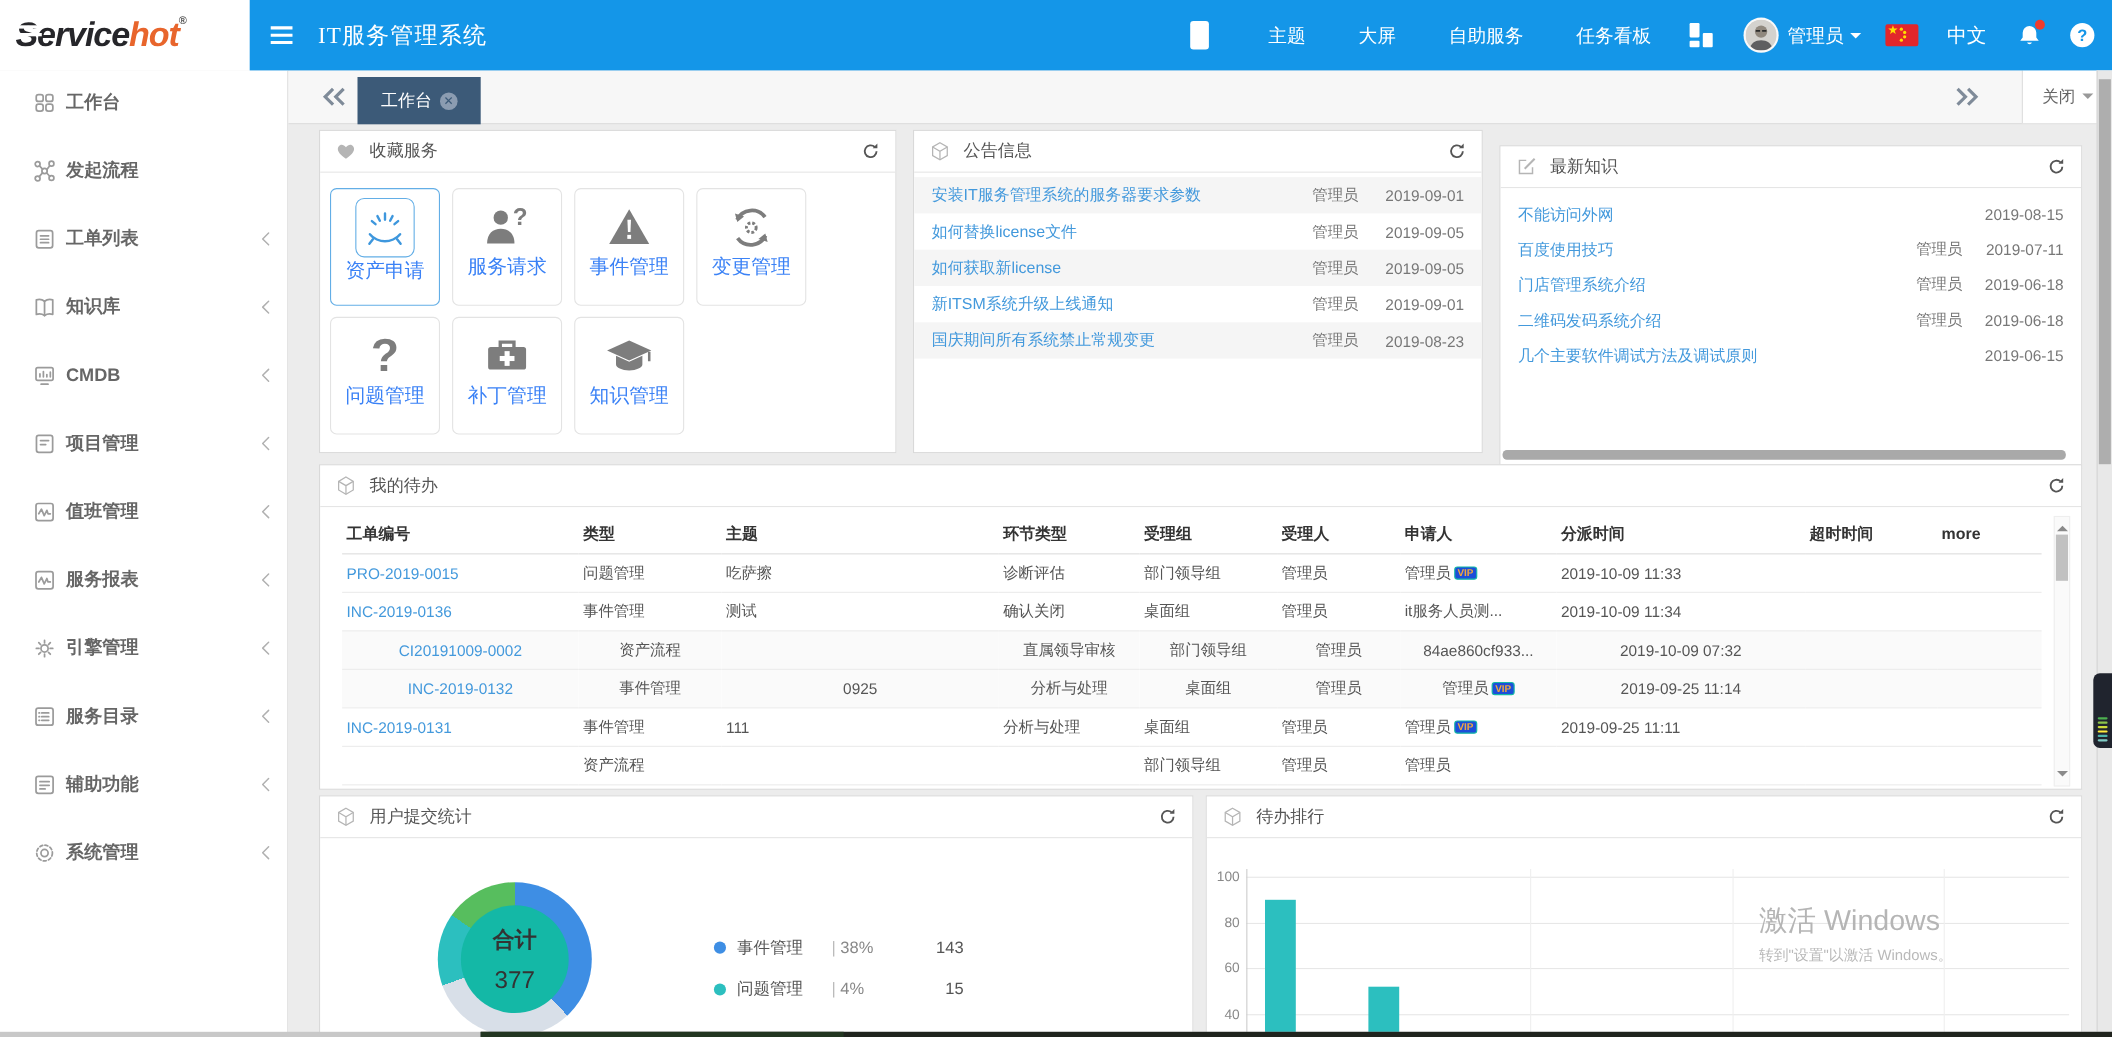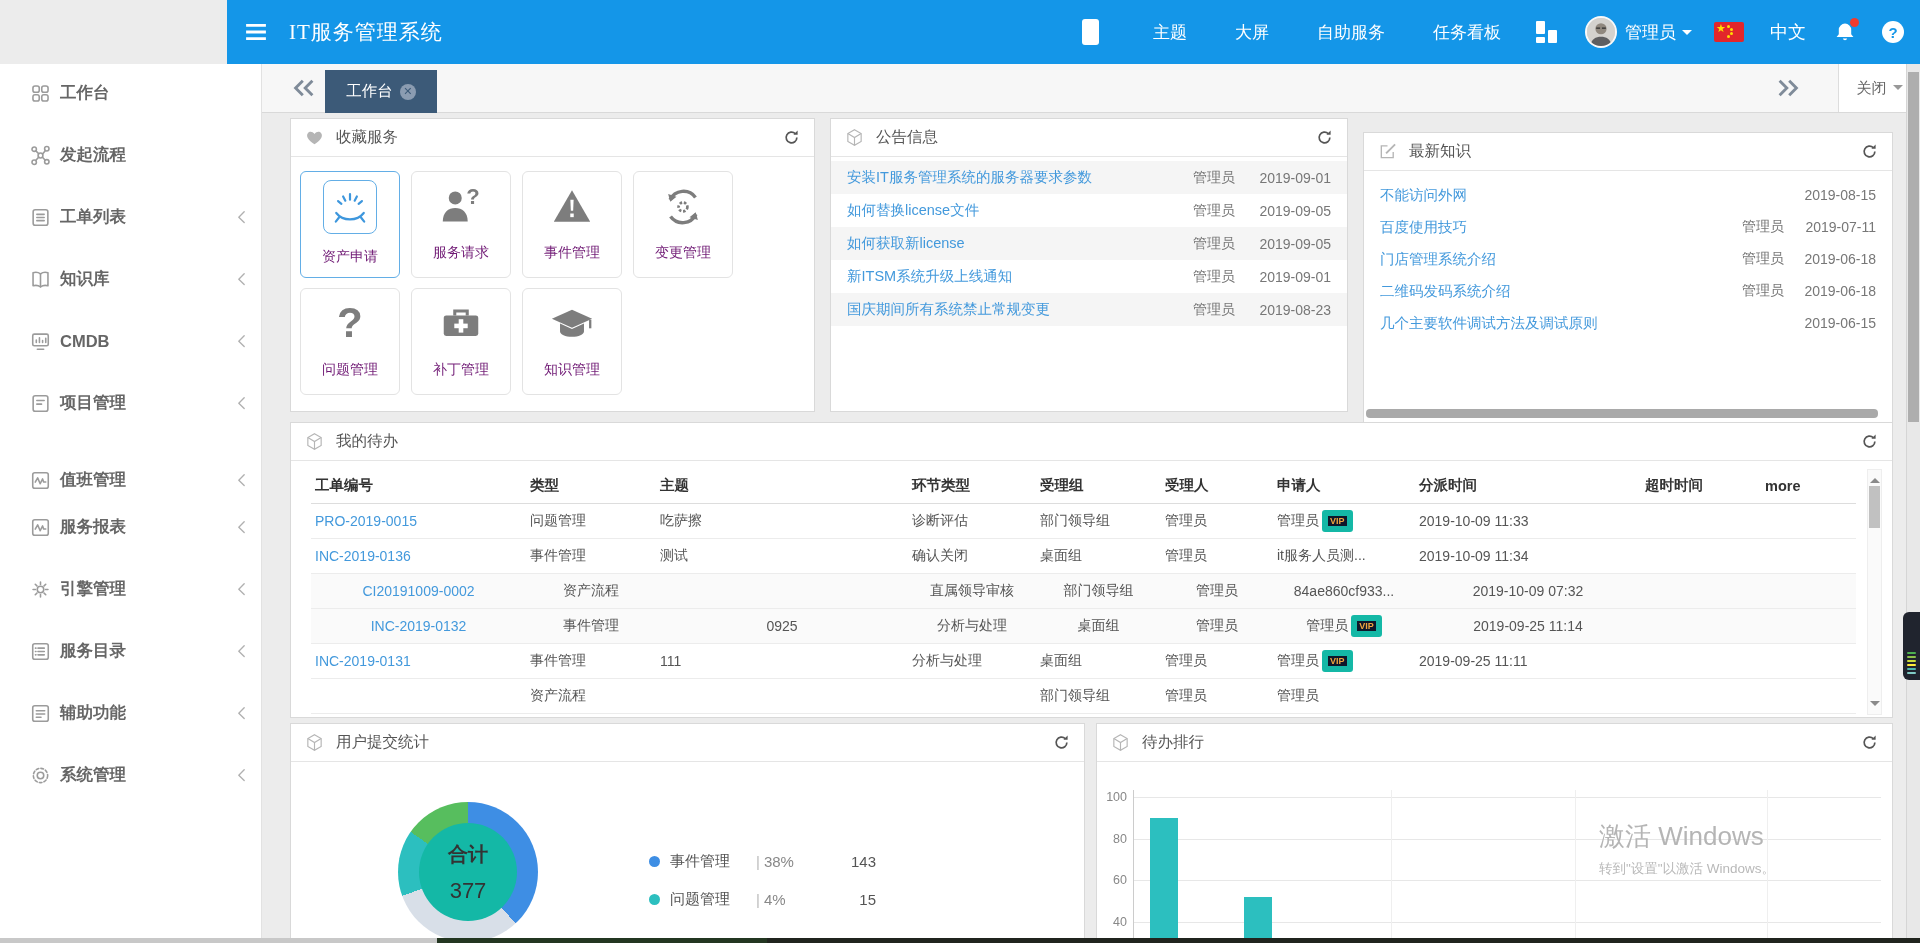--- a/index.html
+++ b/index.html
@@ -59,21 +59,21 @@
   .panel { position:absolute; background:#fff; border:1px solid #d9d9d9; overflow:hidden;}
   .panel-head { height:38px; border-bottom:1px solid #e5e5e5; display:flex; align-items:center; padding:0 14px;}
   .panel-head .picn { width:19px; height:19px; color:#b5b5b5; flex:none;}
   .panel-head .ptitle { margin-left:12px; font-size:15.5px; color:#555;}
   .refresh { margin-left:auto; width:17px; height:17px; color:#555; cursor:pointer;}
 
   
   .tile { position:absolute; width:100px; height:107px; border:1px solid #e3e3e3; border-radius:6px; background:#fff;
     display:flex; flex-direction:column; align-items:center; cursor:pointer;}
   .tile .ticn { width:46px; height:46px; margin-top:12px; color:#7d7d7d;}
-  .tile .tlbl { margin-top:14px; font-size:14px; color:#701a75;}
+  .tile .tlbl { margin-top:0; font-size:18px; color:#3b82f6;}
   .tile.hl { border-color:#63aee6; }
   .tile.hl .ticn { color:#3e97dd; border:1px solid #63aee6; border-radius:8px; padding:4px; width:54px; height:54px; margin-top:8px;}
 
   
   .ann-row { position:absolute; left:0; width:100%; height:33px; display:flex; align-items:center; padding:0 16px;}
   .ann-row.striped { background:#f5f5f5; }
   .ann-title { flex:1; font-size:14.5px; color:#4399dc; white-space:nowrap; overflow:hidden; text-overflow:ellipsis; cursor:pointer;}
   .ann-author { width:64px; font-size:14px; color:#777; text-align:right; flex:none;}
   .ann-date { width:96px; font-size:14px; color:#777; text-align:right; flex:none;}
   .kn-row { position:absolute; left:0; width:100%; height:32px; display:flex; align-items:center; padding:0 16px;}
@@ -82,22 +82,22 @@
   .kn-date { width:92px; font-size:14px; color:#777; text-align:right; flex:none;}
   #kn-hscroll { position:absolute; left:2px; height:9px; background:#a9a9a9; border-radius:4px; cursor:pointer;}
 
   
   #todo-table { position:absolute; left:20px; top:46px; width:1545px; border-collapse:collapse; table-layout:fixed;}
   #todo-table th { text-align:left; font-size:14.5px; color:#333; font-weight:bold; height:34px; border-bottom:1px solid #ddd; padding:0 4px;}
   #todo-table td { height:35px; font-size:14px; color:#555; border-bottom:1px solid #ececec; padding:0 4px; white-space:nowrap; overflow:hidden;}
   #todo-table tr.striped td { background:#fafafa;text-align:center; }
   .order-link { color:#4399dc; cursor:pointer; }
   th.more-col { color:#3e97dd; }
-  .vip { display:inline-block; font-size:9px; color:#f0a63f; border:6px solid #14b8a6; border-radius:3px; padding:0 2px;
-    margin-left:3px; background:#0f172a; vertical-align:1px; font-weight:bold;}
+  .vip { display:inline-block; font-size:9px; color:#f0a63f; border:1px solid #14b8a6; border-radius:3px; padding:0 2px;
+    margin-left:3px; background:#1d4ed8; vertical-align:1px; font-weight:bold;}
   #todo-vscroll { position:absolute; right:10px; top:46px; width:15px; height:246px; background:#fafafa; border:1px solid #eee;}
   #todo-vthumb { position:absolute; left:1px; top:16px; width:11px; height:42px; background:#c1c1c1;}
   .varrow { position:absolute; left:2px; width:0; height:0; border:5px solid transparent;}
   .varrow.up { top:3px; border-bottom-color:#8a8a8a; }
   .varrow.down { bottom:3px; border-top-color:#8a8a8a; }
 
   
   #donut { position:absolute; border-radius:50%;}
   #donut-hole { position:absolute; background:#14b8a6; border-radius:50%; display:flex; flex-direction:column; align-items:center; justify-content:center;}
   #donut-total-label { font-size:20px; font-weight:bold; color:#333;}
@@ -173,20 +173,23 @@
         <svg viewBox="0 0 22 22" width="22" height="22">
             <path d="M11 2.6a6.2 6.2 0 0 0-6.2 6.2v4.4L2.6 16h16.8l-2.2-2.8V8.8A6.2 6.2 0 0 0 11 2.6z" fill="#fff"></path>
             <path d="M8.8 17.6a2.3 2.3 0 0 0 4.4 0z" fill="#fff"></path>
           </svg>
         <span class="badge"></span>
       </span>
       <span id="help">?</span>
     </div>
   </div>
 
+  <div id="logo-box" class="abs">
+    <span class="logo-text"><span class="logo-s">S<i style="top:9px"></i><i style="top:16px"></i></span><span>ervice</span><span class="logo-hot">hot</span><sup class="logo-reg">®</sup></span>
+  </div>
 
   <div id="sidebar" class="abs">
       <div class="side-item" style="top: 9px;">
         <span class="icn"><svg viewBox="0 0 20 20" fill="none" stroke="currentColor" stroke-width="1.5" stroke-linecap="round" stroke-linejoin="round">
             <rect x="2.8" y="2.8" width="6" height="6" rx="2"></rect>
             <rect x="11.2" y="2.8" width="6" height="6" rx="2"></rect>
             <rect x="2.8" y="11.2" width="6" height="6" rx="2"></rect>
             <rect x="11.2" y="11.2" width="6" height="6" rx="2"></rect>
           </svg></span>
         <span class="lbl">工作台</span>
@@ -236,21 +239,21 @@
       <div class="side-item" style="top: 319px;">
         <span class="icn"><svg viewBox="0 0 20 20" fill="none" stroke="currentColor" stroke-width="1.5" stroke-linecap="round" stroke-linejoin="round">
             <rect x="3" y="2.6" width="14" height="14.8" rx="2"></rect>
             <path d="M6.5 7.2h7M6.5 10.6h4.5"></path>
           </svg></span>
         <span class="lbl">项目管理</span>
         <span class="chev"><svg viewBox="0 0 10 16" fill="none" stroke="currentColor" stroke-width="1.5" stroke-linecap="round" stroke-linejoin="round">
             <path d="M8 2 2 8l6 6"></path>
           </svg></span>
       </div>
-      <div class="side-item" style="top: 396px;">
+      <div class="side-item" style="top: 381px;">
         <span class="icn"><svg viewBox="0 0 20 20" fill="none" stroke="currentColor" stroke-width="1.5" stroke-linecap="round" stroke-linejoin="round">
             <rect x="2.6" y="2.6" width="14.8" height="14.8" rx="2"></rect>
             <path d="M5 11.5l2.3-4 2.4 5.6 2.3-4.6 1 3h2"></path>
           </svg></span>
         <span class="lbl">值班管理</span>
         <span class="chev"><svg viewBox="0 0 10 16" fill="none" stroke="currentColor" stroke-width="1.5" stroke-linecap="round" stroke-linejoin="round">
             <path d="M8 2 2 8l6 6"></path>
           </svg></span>
       </div>
       <div class="side-item" style="top: 443px;">

